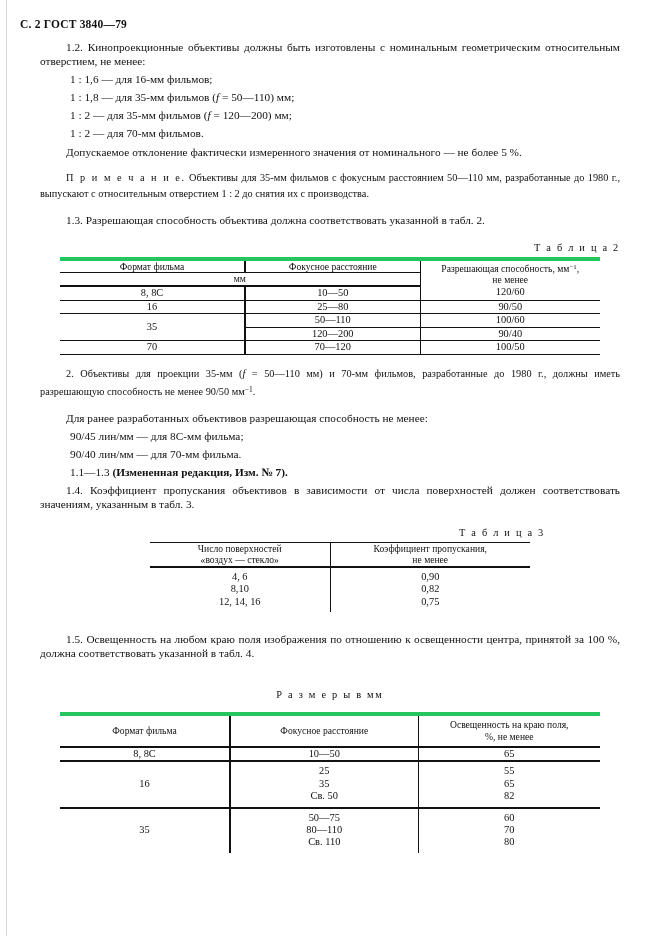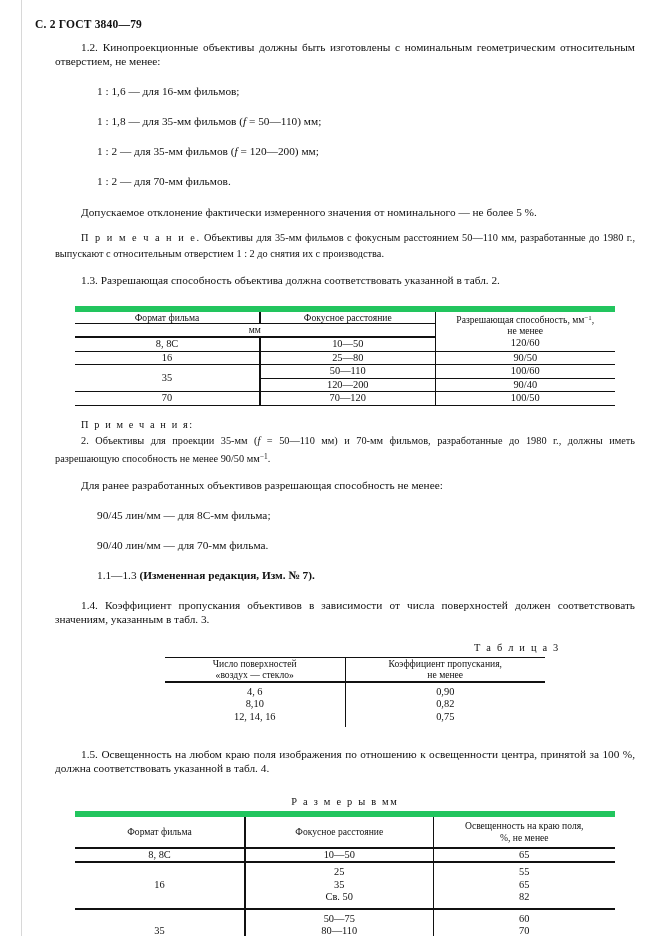--- a/index.html
+++ b/index.html
@@ -11,21 +11,21 @@
     width: 661px;
     height: 936px;
     position: relative;
     font-family: "Liberation Serif", "DejaVu Serif", serif;
     color: #111111;
     overflow: hidden;
   }
 
   .page {
     position: absolute;
-    left: 15px; top: 0;
+    left: 0; top: 0;
     width: 618px;
     height: 936px;
     box-sizing: border-box;
   }
 
   
   .scan-edge {
     position: absolute;
     left: 6px;
     top: 0;
@@ -56,21 +56,21 @@
   .para {
     font-size: 11.3px;
     line-height: 14.1px;
     text-align: justify;
     margin: 0;
   }
   .para.indent { text-indent: 26px; }
   .listline {
     font-size: 11.3px;
     line-height: 14.1px;
-    margin: 16px;
+    margin: 4px;
     padding-left: 26px;
     white-space: nowrap;
   }
   .note {
     font-size: 10.3px;
     line-height: 16px;
     text-align: justify;
     margin: 0;
   }
   .note.indent { text-indent: 26px; }
@@ -92,36 +92,36 @@
   .tbl-caption {
     font-size: 10.4px;
     text-align: right;
     letter-spacing: 1.7px;
     margin: 0;
   }
   .tbl-subcaption {
     font-size: 10.4px;
     text-align: center;
     letter-spacing: 1.7px;
-    margin: 0;
+    margin: 8px;
   }
 
   
   table.doc {
     border-collapse: collapse;
     font-size: 10.2px;
     table-layout: fixed;
   }
   table.doc td, table.doc th {
     padding: 0;
     font-weight: normal;
     vertical-align: middle;
     text-align: center;
   }
-  .thickline { border-top: 6px solid #22c55e; }
+  .thickline { border-top: 4px solid #22c55e; }
   .thinline  { border-top: 1px solid #111; font-family: Liberation Serif, serif; }
   .bthick    { border-bottom: 2px solid #111; }
   .bthin     { border-bottom: 1px solid #111; }
   .vthick    { border-left: 2px solid #111; }
   .vthin     { border-left: 1px solid #111; }
 
   .hcell {
     font-size: 9.6px;
     line-height: 11.6px;
     padding: 5px 4px 5px 4px;
@@ -169,20 +169,21 @@
     <div class="gap-m"></div>
 
     <p class="note indent"><span class="spaced">П р и м е ч а н и е.</span> <span>Объективы для 35-мм фильмов с фокусным расстоянием 50—110 мм, разработанные до 1980 г., выпускают с относительным отверстием 1 : 2 до снятия их с производства.</span></p>
 
     <div class="gap-m"></div>
 
     <p class="para indent">1.3.  Разрешающая способность объектива должна соответствовать указанной в табл. 2.</p>
 
     <div class="gap-l"></div>
 
+    <p class="tbl-caption">Т а б л и ц а  2</p>
 
     <div style="height:4px"></div>
 
     <table class="doc t2">
       <colgroup>
         <col style="width:185px">
         <col style="width:175px">
         <col style="width:180px">
       </colgroup>
       <tbody>
@@ -220,21 +221,20 @@
         <tr>
           <td class="dcell bthin">70</td>
           <td class="dcell bthin vthick">70—120</td>
           <td class="dcell bthin vthin">100/50</td>
         </tr>
       </tbody>
     </table>
 
     <div class="gap-m"></div>
 
-    <p class="note indent spaced">П р и м е ч а н и я:</p>
     <p class="note indent"><span>2.  Объективы для проекции 35-мм (</span><span class="ital">f</span><span> = 50—110 мм) и 70-мм фильмов, разработанные до 1980 г., должны иметь разрешающую способность не менее 90/50 мм</span><sup class="neg">−1</sup><span>.</span></p>
 
     <div class="gap-m"></div>
 
     <p class="para indent">Для ранее разработанных объективов разрешающая способность не менее:</p>
     <div class="listline">90/45 лин/мм — для 8С-мм фильма;</div>
     <div class="listline">90/40 лин/мм — для 70-мм фильма.</div>
 
     <div class="listline"><span>1.1—1.3</span>&nbsp;<span class="bold">(Измененная редакция, Изм. № 7).</span></div>
 

